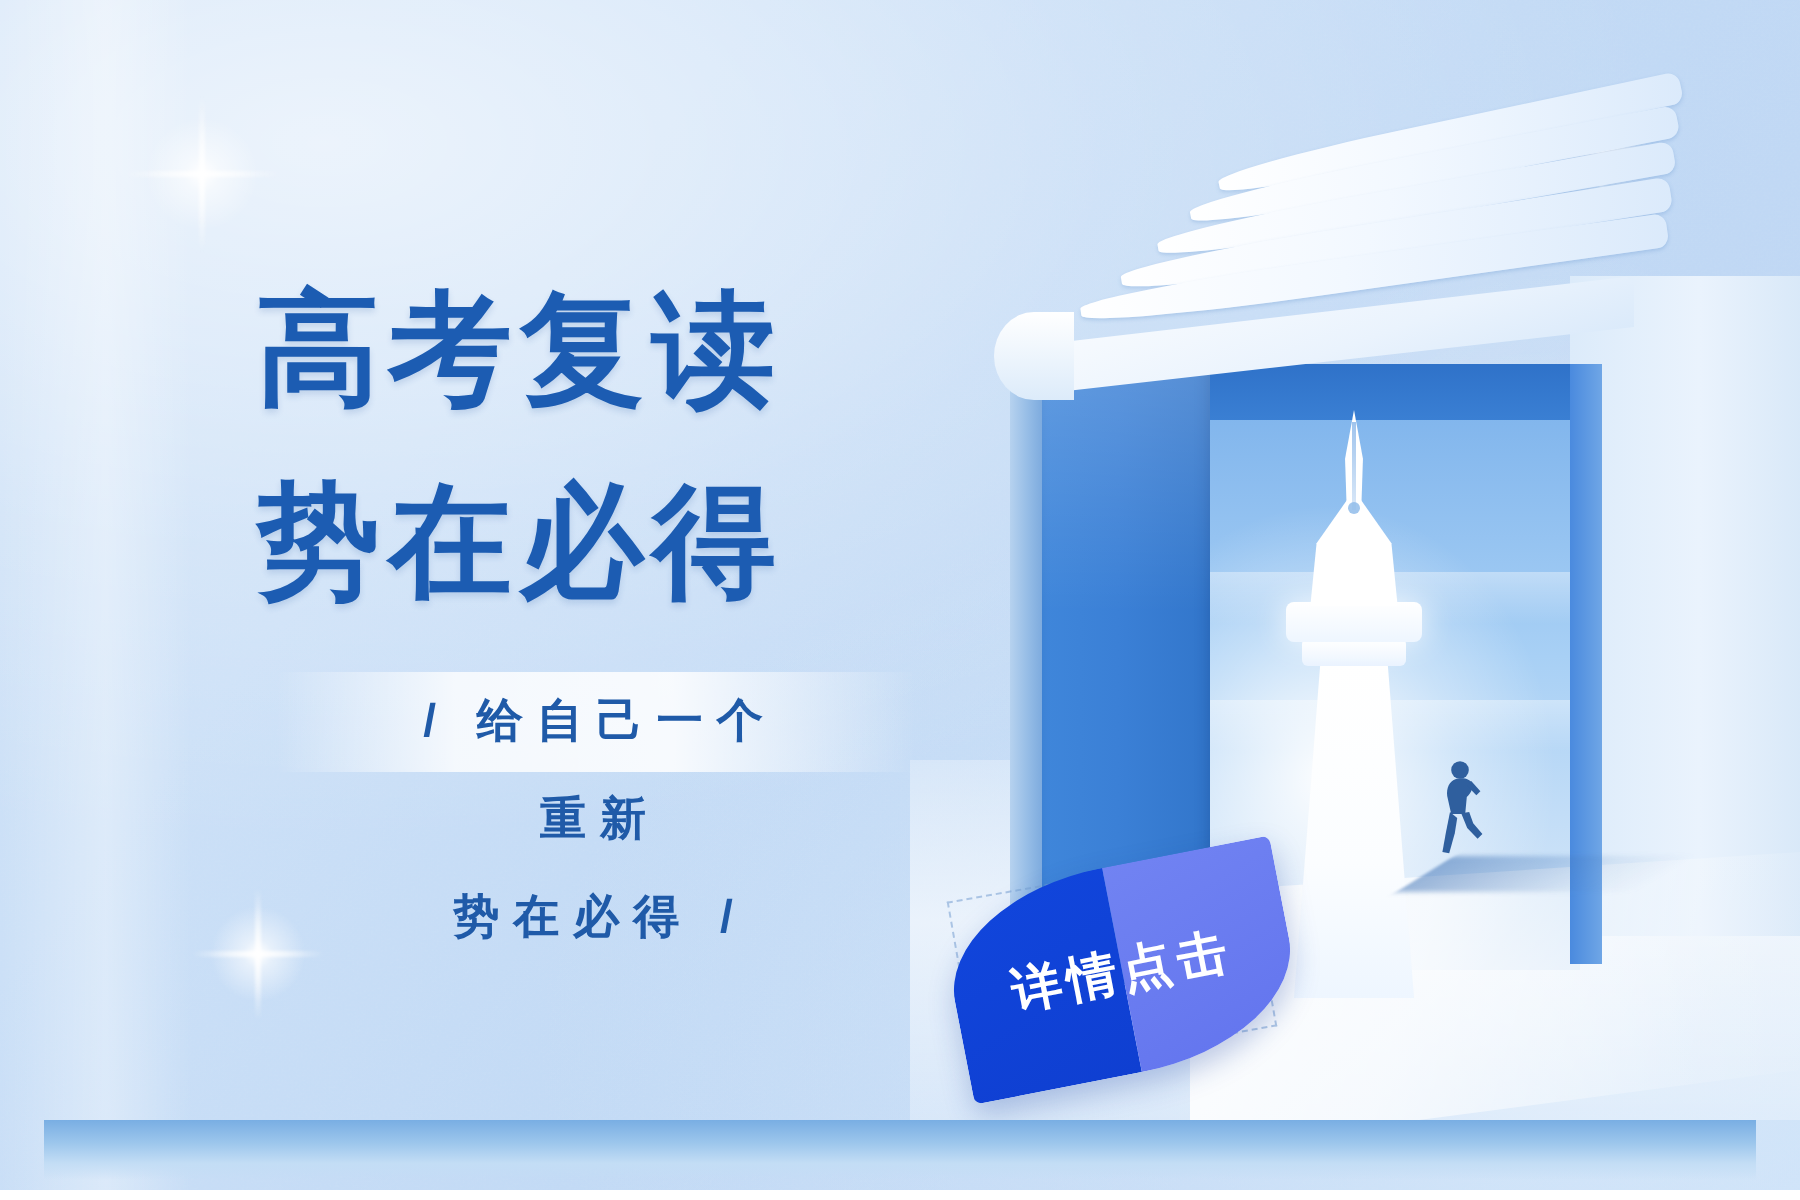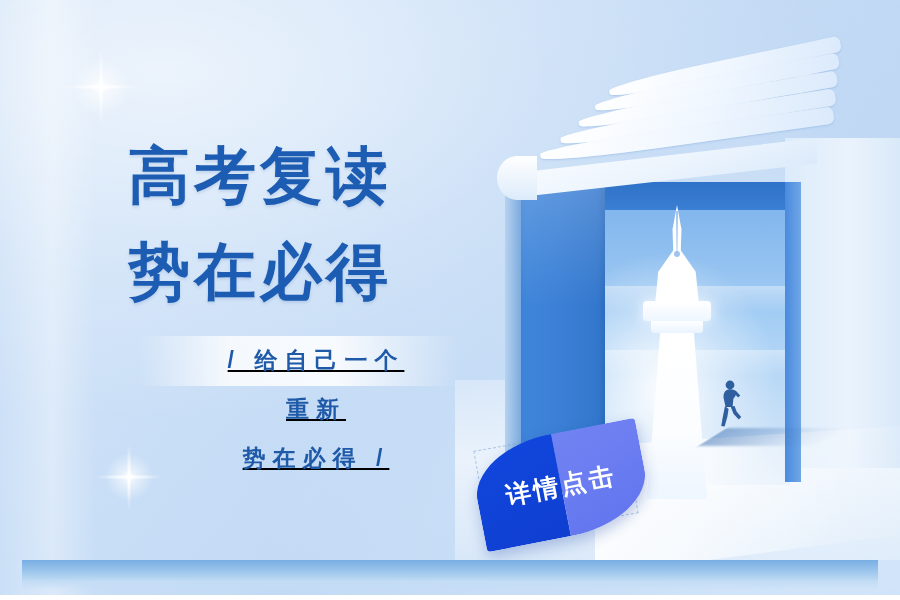--- a/index.html
+++ b/index.html
@@ -79,25 +79,24 @@
     position: absolute;
     left: 138px;
     top: 336px;
     width: 320px;
     height: 50px;
     background: linear-gradient(90deg, rgba(255,255,255,0) 0%, rgba(255,255,255,0.80) 28%, rgba(255,255,255,0.86) 62%, rgba(255,255,255,0) 100%);
     pointer-events: none;
   }
   .subtitle {
     position: absolute;
-    left: 136px;
+    left: 120px;
     top: 336px;
     width: 360px;
     text-align: center;
-    text-decoration: underline;
   }
   .subtitle .sline {
     font-size: 23px;
     font-weight: 700;
     letter-spacing: 7px;
     line-height: 49px;
     color: #1f5aa8;
     white-space: nowrap;
   }
 

